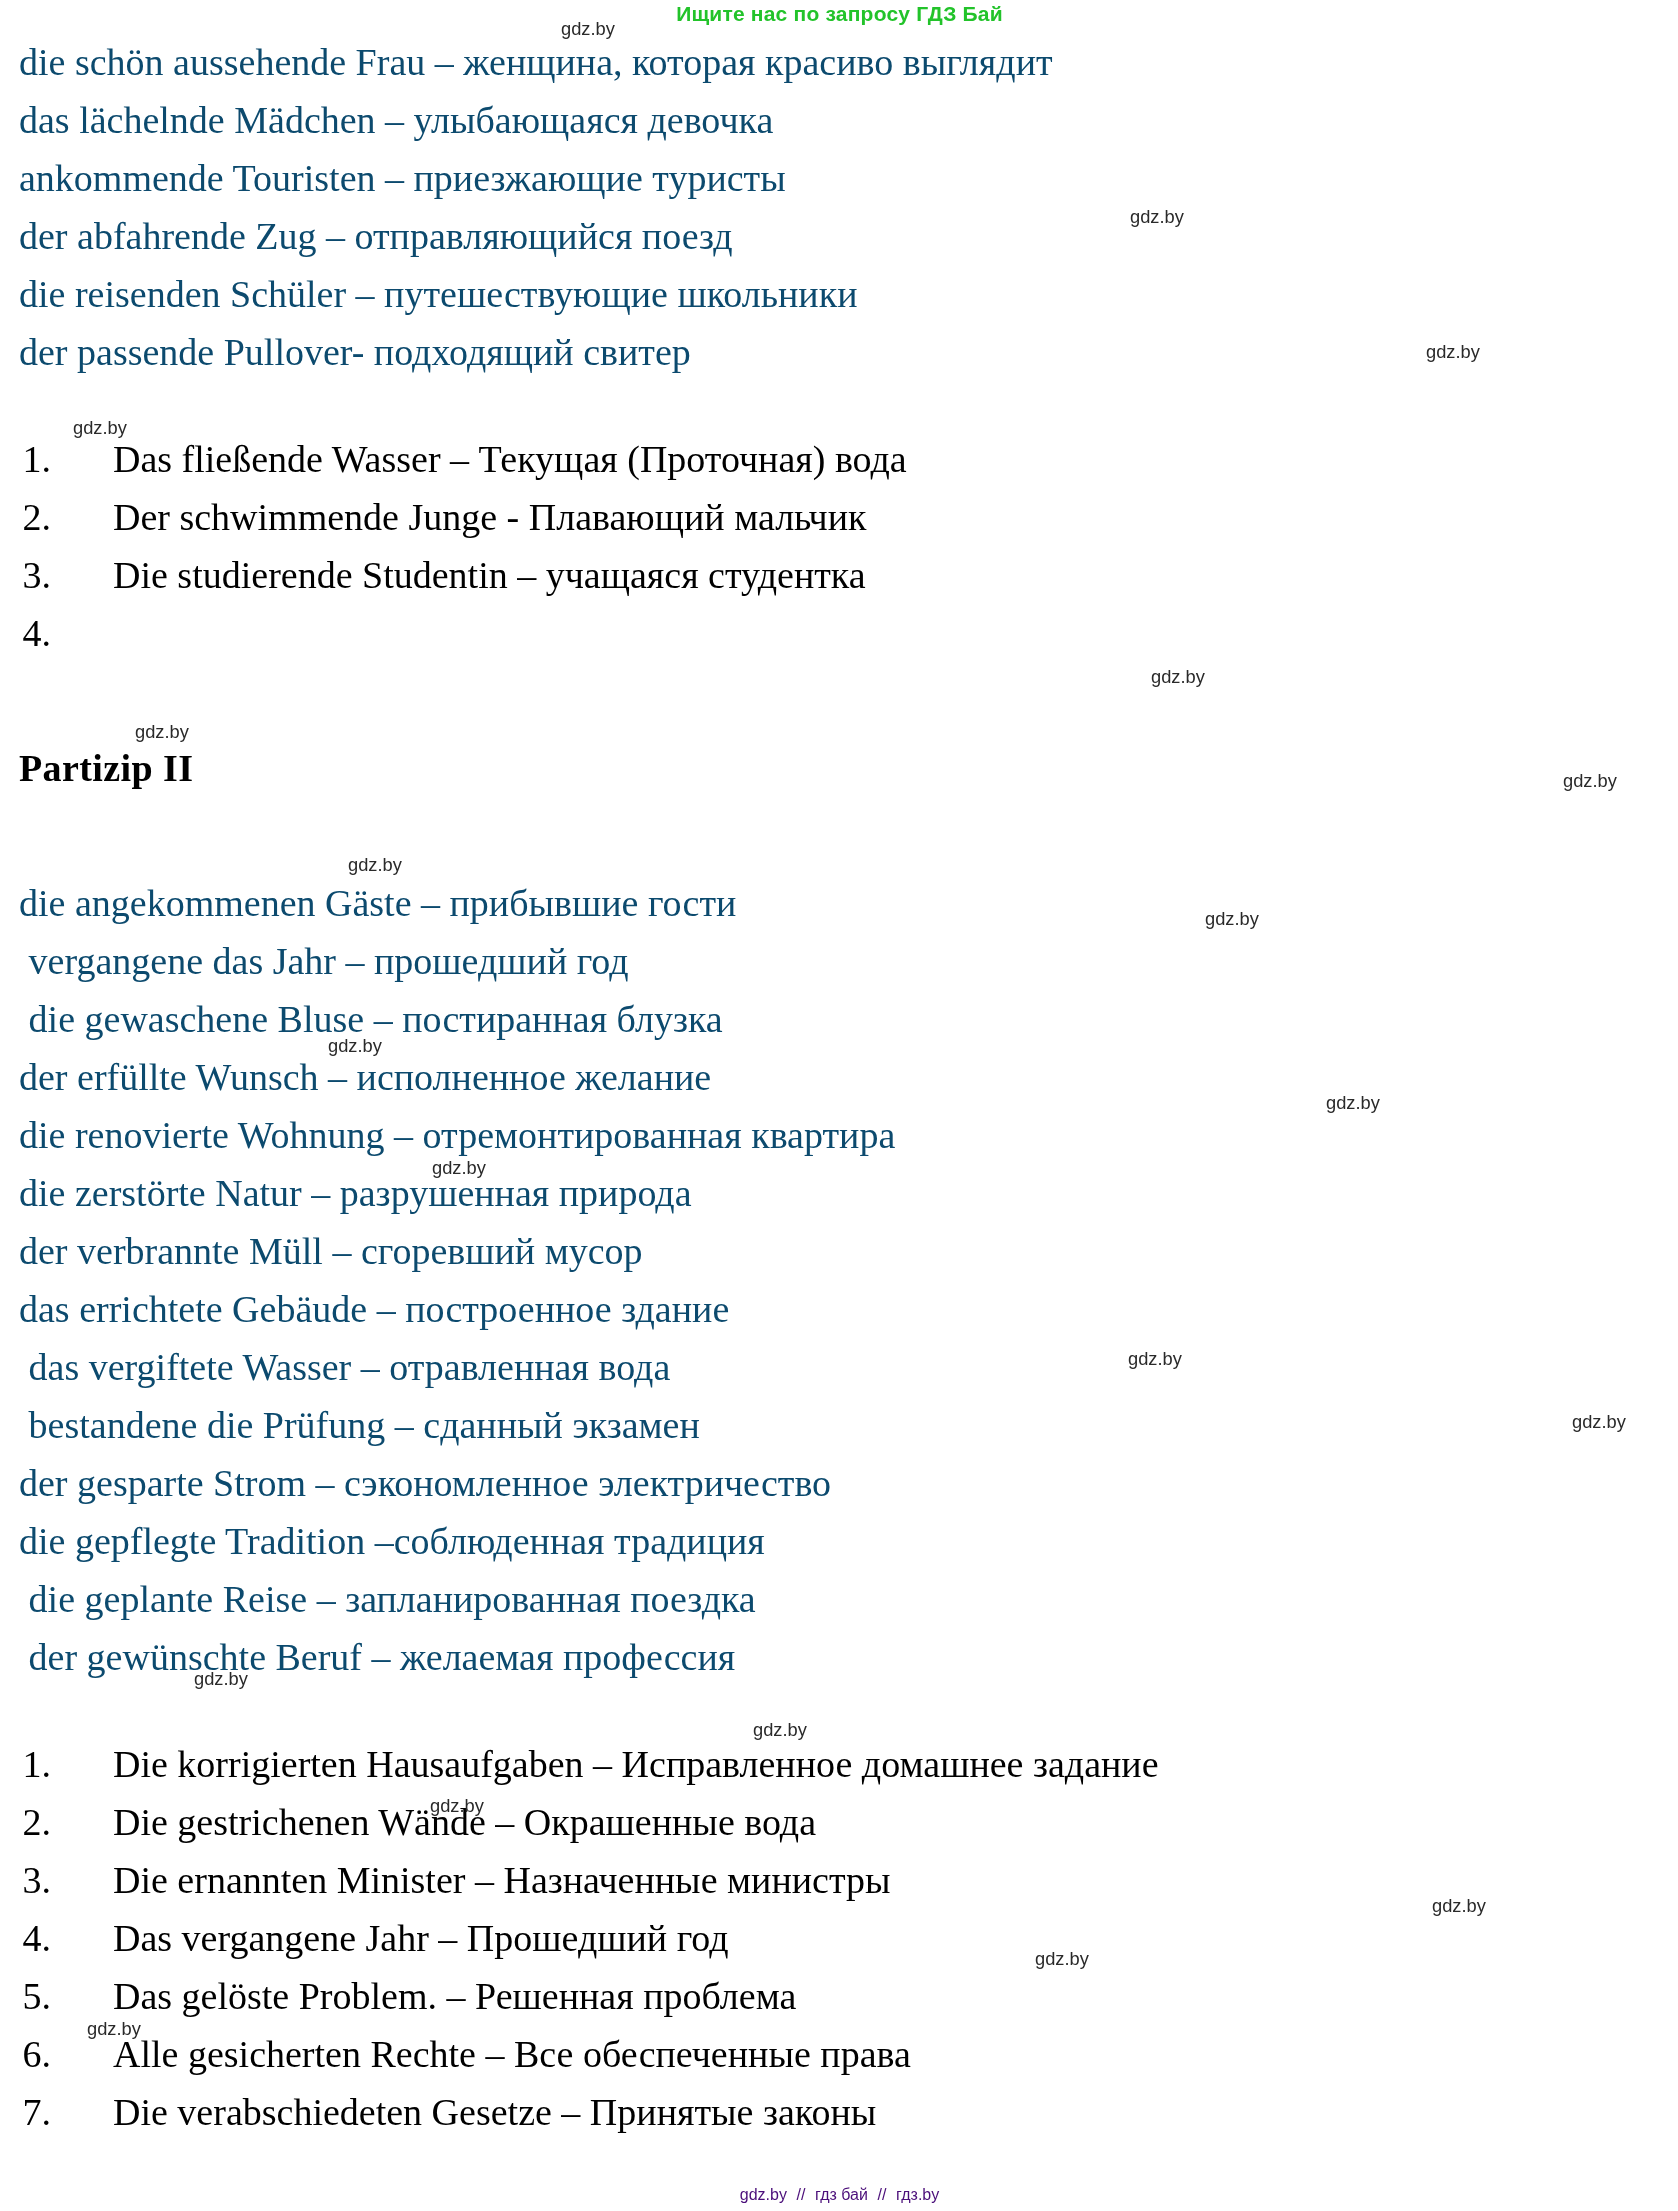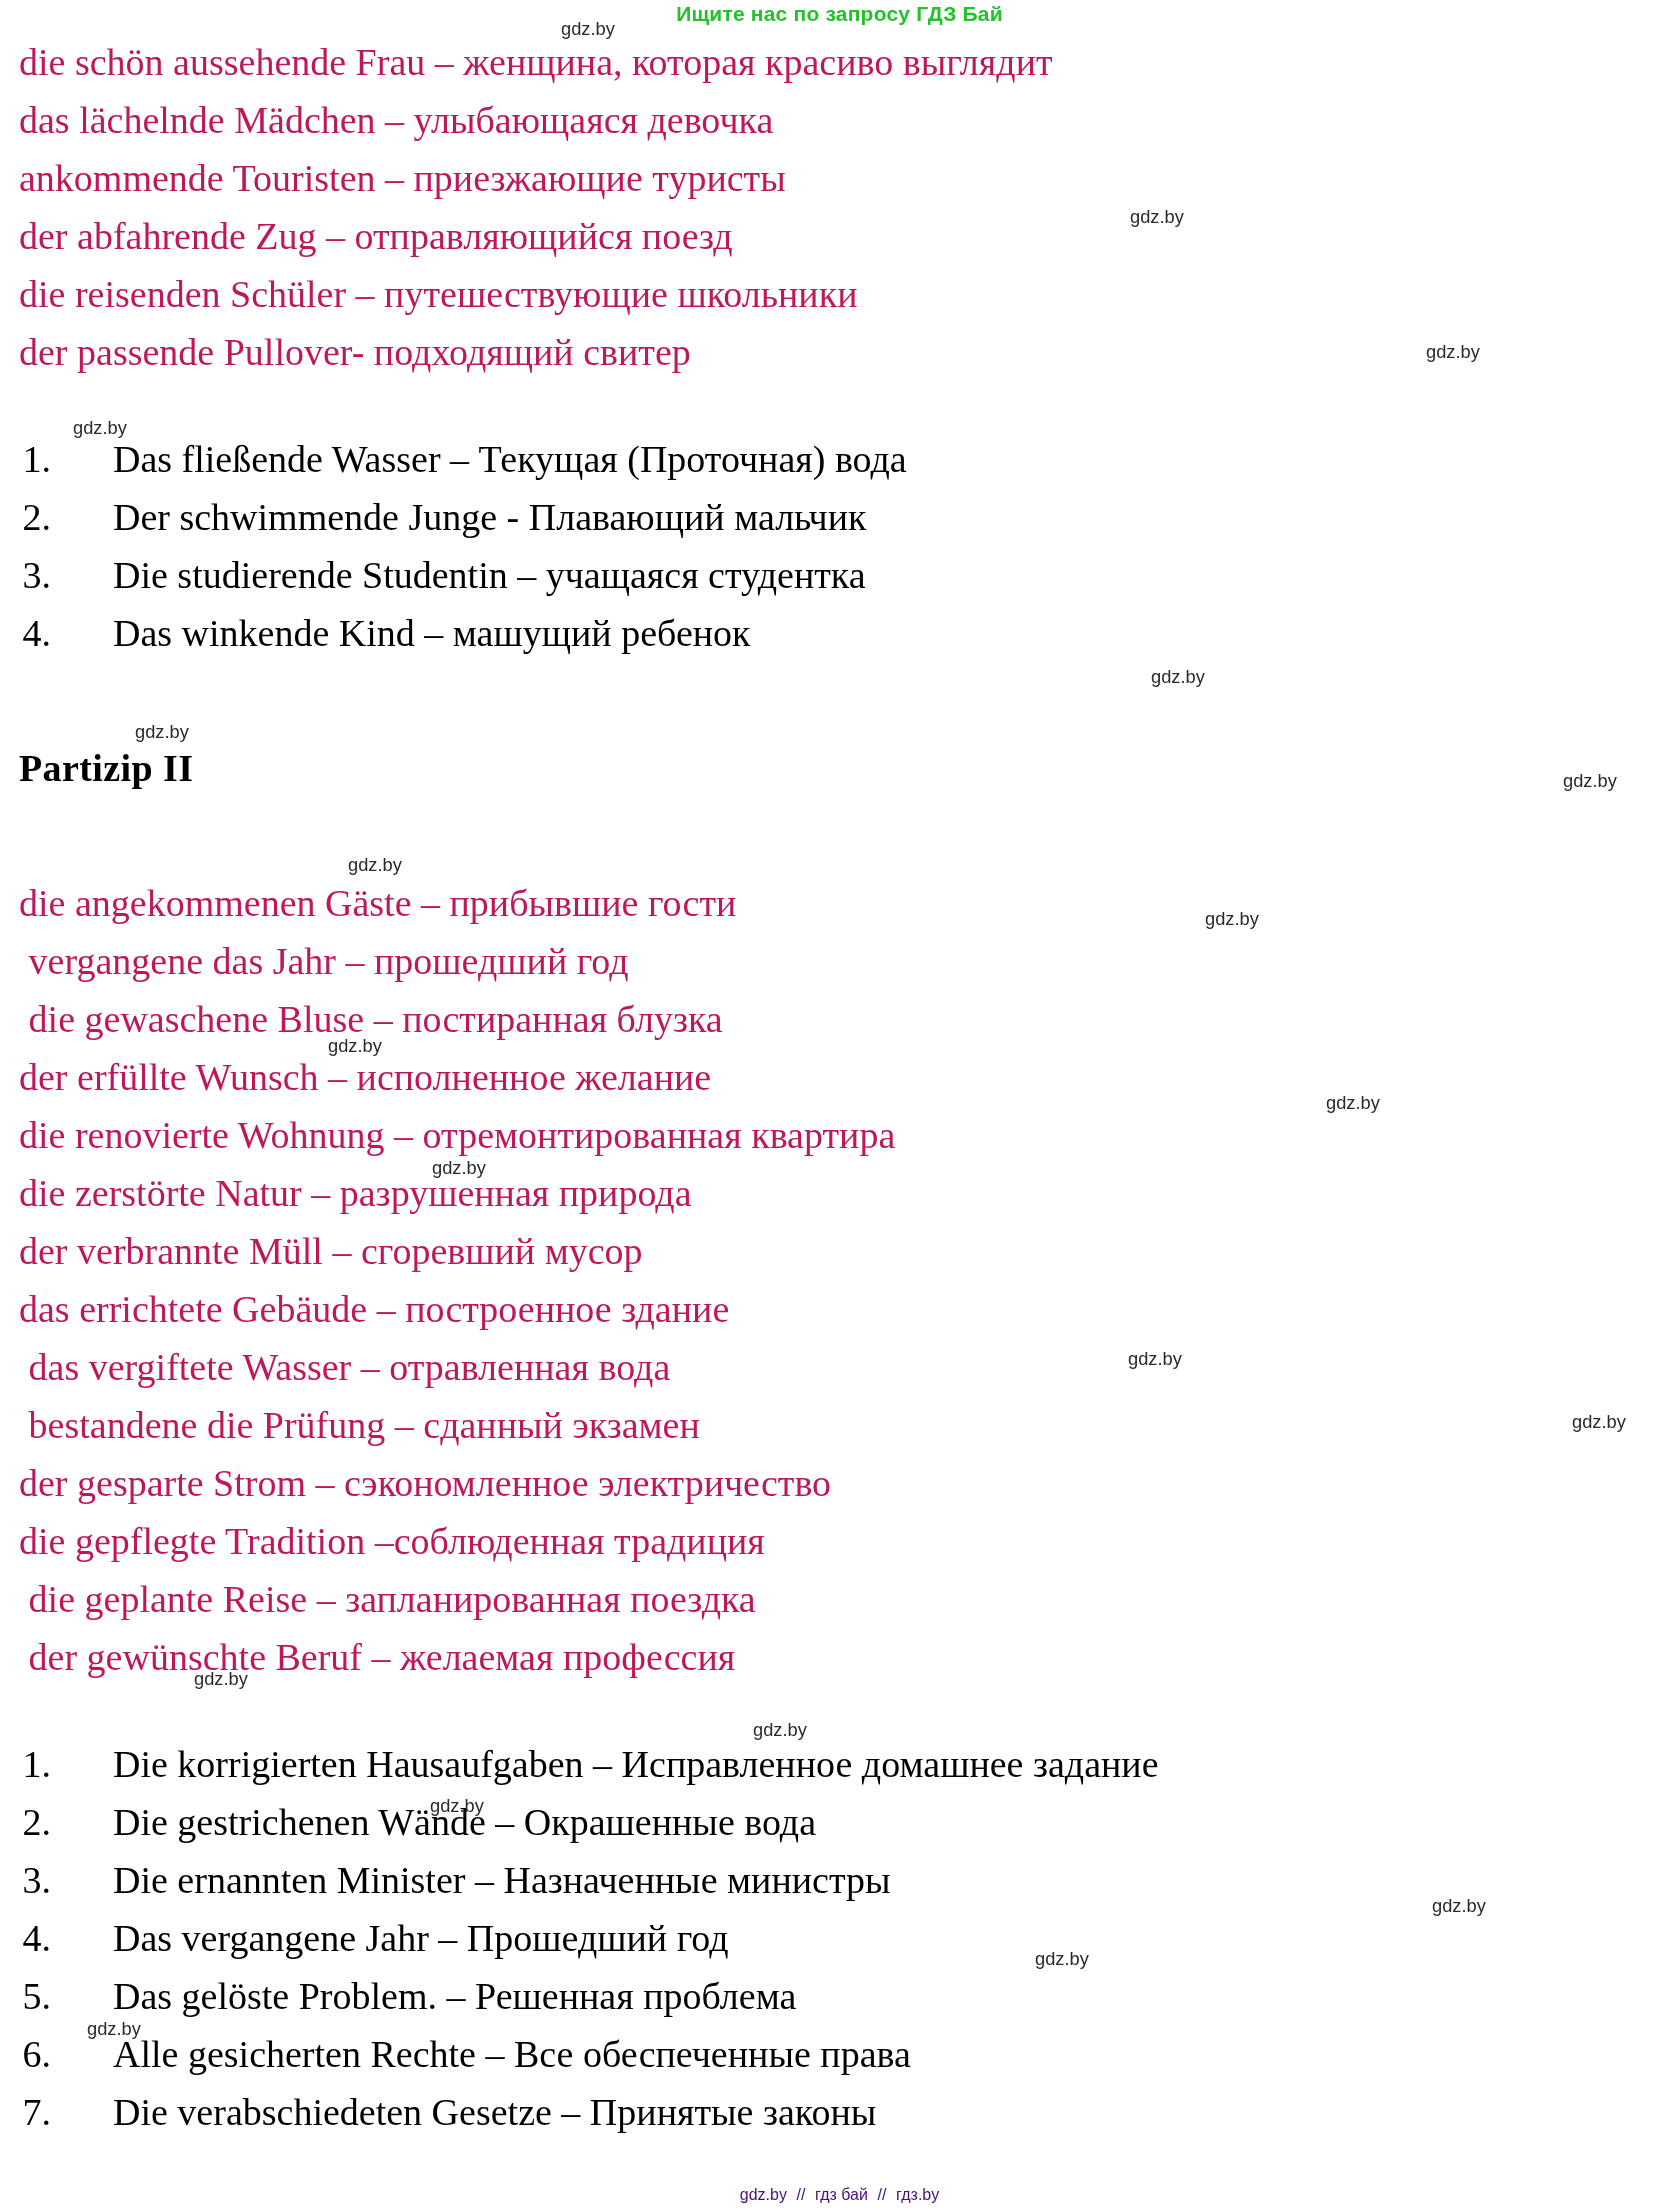--- a/index.html
+++ b/index.html
@@ -48,21 +48,21 @@
     width: 1625px;
   }
 
   
   .vocab-line {
     font-size: 38px;
     line-height: 58px;
     font-family: "Liberation Serif", "DejaVu Serif", serif;
     font-stretch: condensed;
     white-space: nowrap;
-    color: #be185d;
+    color: #0c4a6e;
   }
   .vocab-line.indent-1 { padding-left: 9.6px; }
   .block-gap-md { height: 49px; }
   .block-gap-lg { height: 80px; }
 
   
   .num-list {
     margin: 0;
     padding: 0;
     list-style: none;
@@ -147,21 +147,20 @@
         <li class="num-item">
           <span class="num-marker">2.</span>
           <span class="num-text">Der schwimmende Junge - Плавающий мальчик</span>
         </li>
         <li class="num-item">
           <span class="num-marker">3.</span>
           <span class="num-text">Die studierende Studentin – учащаяся студентка</span>
         </li>
         <li class="num-item">
           <span class="num-marker">4.</span>
-          <span class="num-text">Das winkende Kind – машущий ребенок</span>
         </li>
       </ul>
 
     <div class="block-gap-lg"></div>
 
     <div class="section-heading">Partizip II</div>
 
     <div class="block-gap-lg"></div>
 
     <div id="p2-lines">

